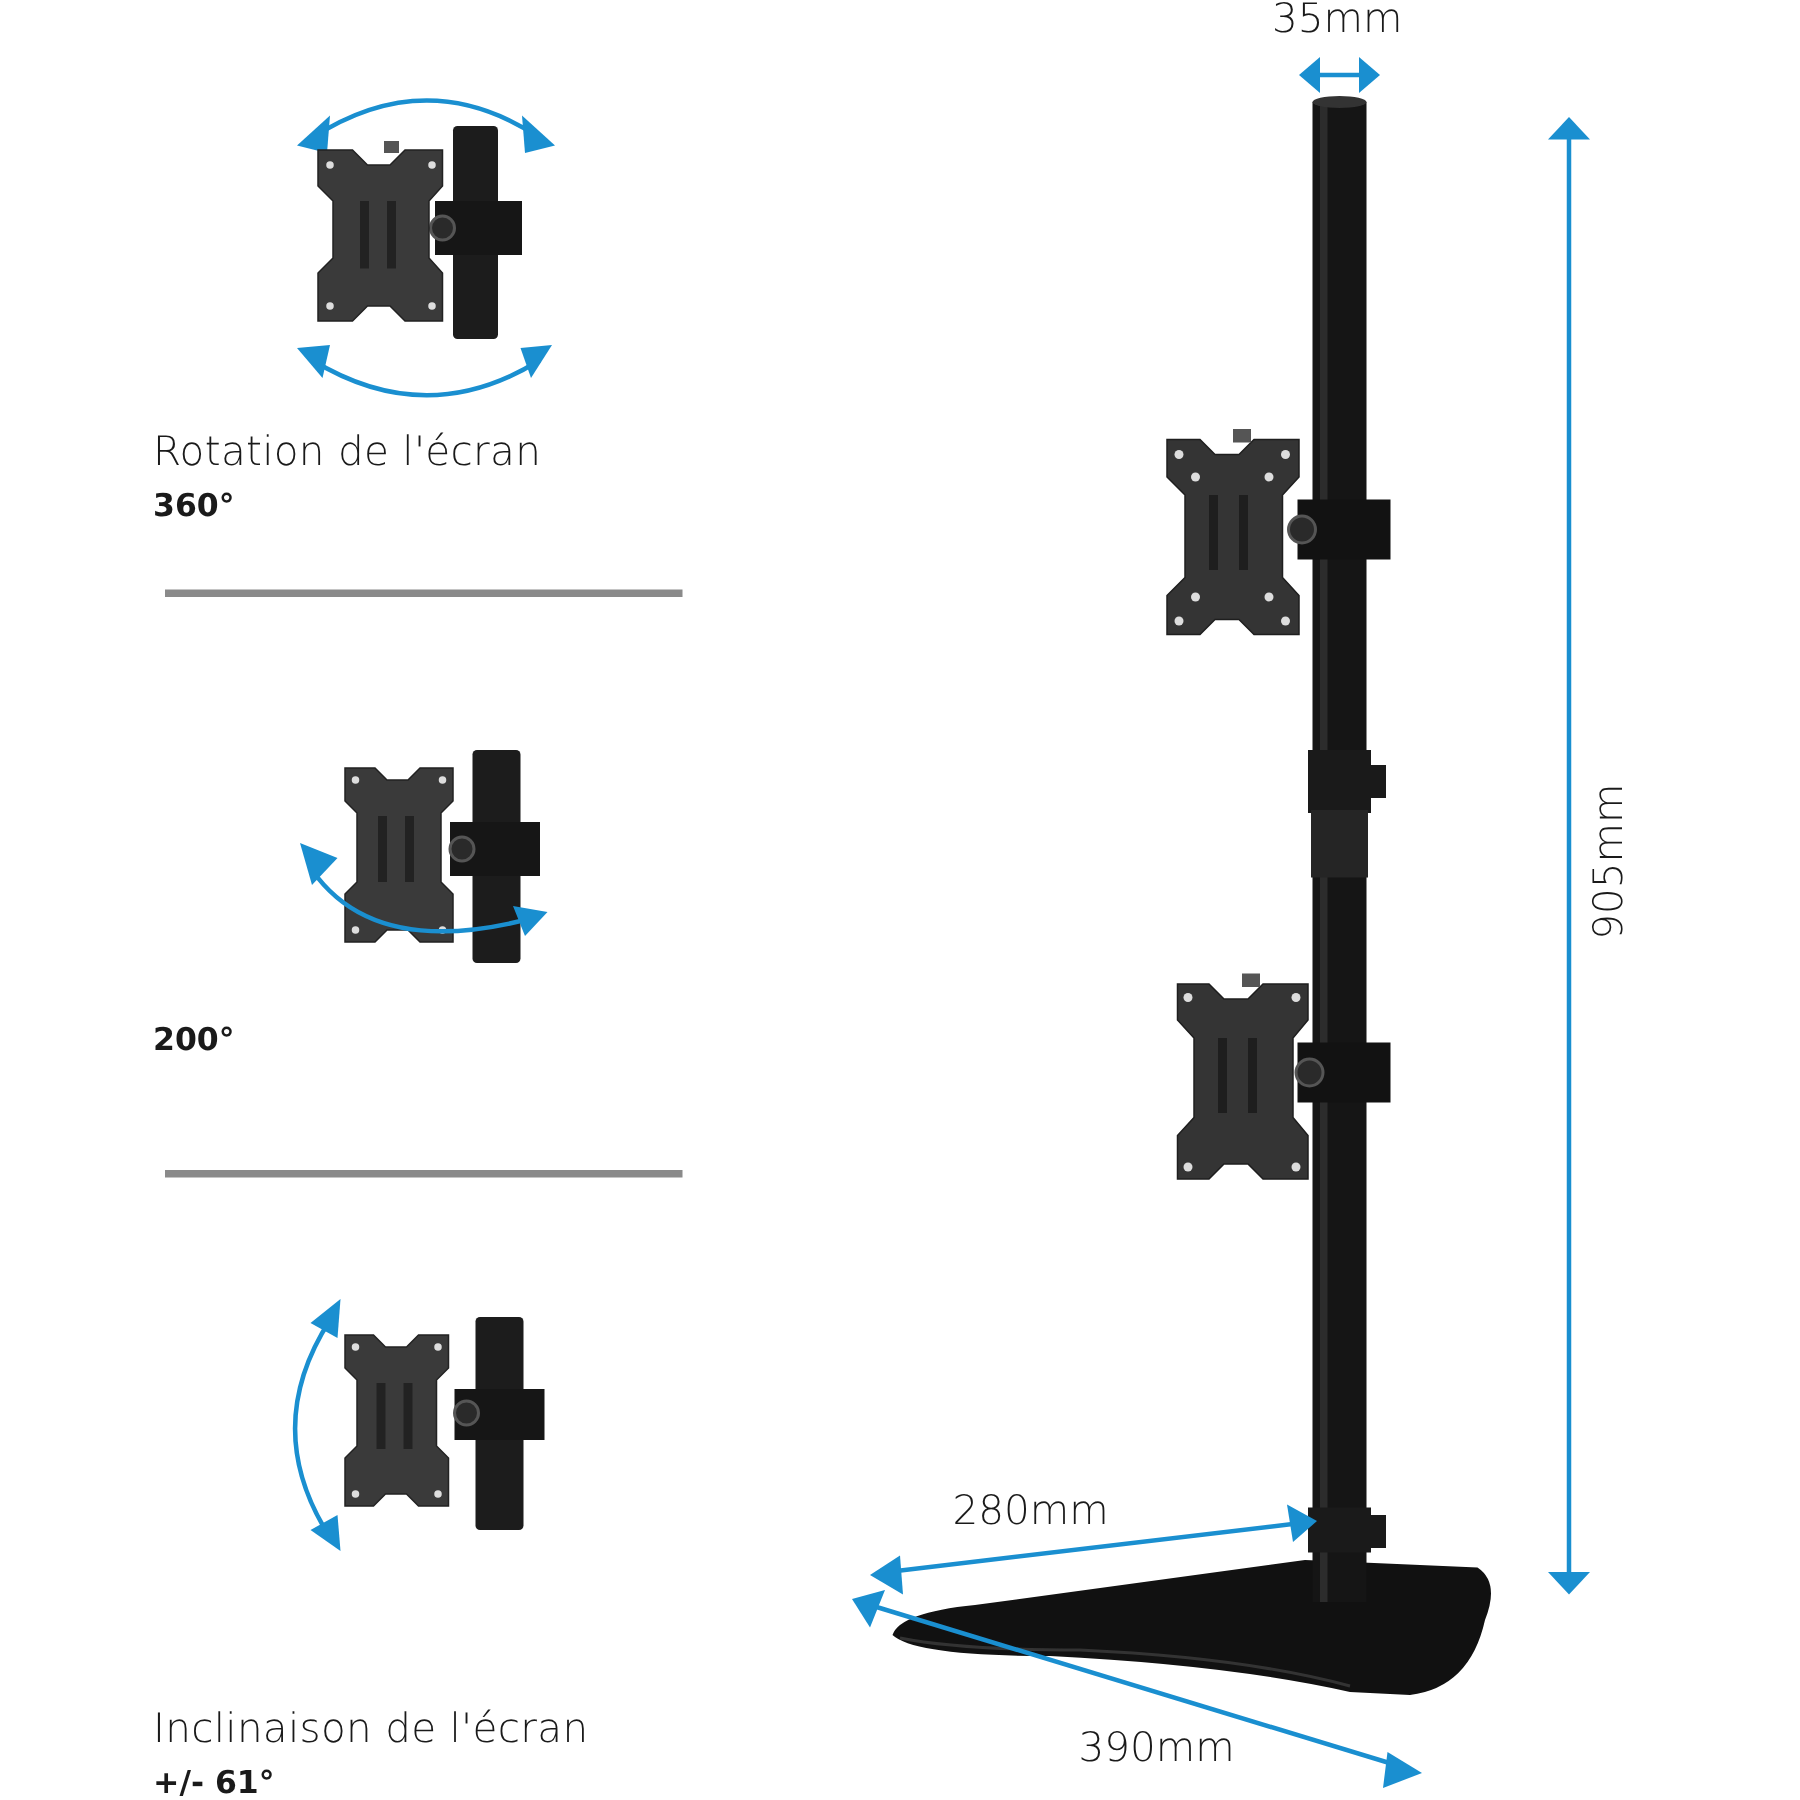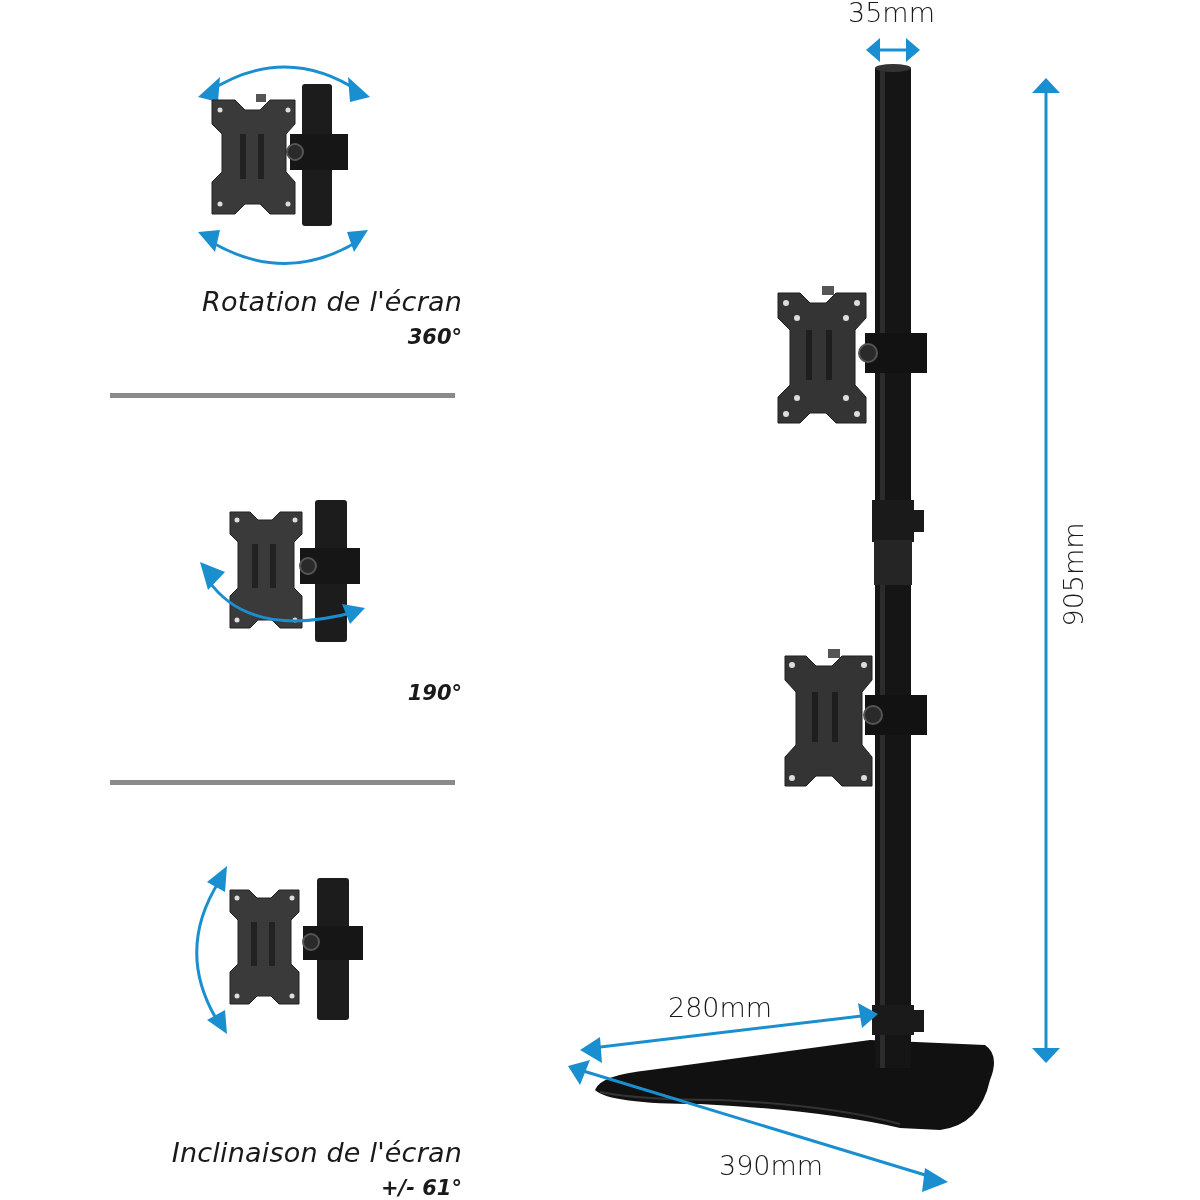--- a/index.html
+++ b/index.html
@@ -1,17 +1,17 @@
 <!DOCTYPE html>
 <html><head>
 <meta charset="utf-8">
 <style>
   html, body { margin: 0; padding: 0; background: #ffffff; }
   body { width: 1200px; height: 1200px; position: relative; overflow: hidden; font-family: "DejaVu Sans", sans-serif; color: #1a1a1a; }
-  .feature-caption { position: absolute; text-align: right; width: 360px; left: 102px; font-style: italic; }
+  .feature-caption { position: absolute; text-align: left; width: 360px; left: 102px; }
   .caption-title { font-size: 27px; font-weight: 300; letter-spacing: 0.2px; line-height: 34px; display: block; }
   .caption-value { font-size: 21px; font-weight: 700; line-height: 36px; display: block; }
   .separator { position: absolute; left: 110px; width: 345px; height: 5px; background: #8a8a8a; }
   .dim-label { position: absolute; font-size: 27px; font-weight: 300; color: #1a1a1a; white-space: nowrap; }
   svg { position: absolute; overflow: visible; }
 </style>
 </head>
 <body>
 
 <svg width="200" height="210" style="left:190px;top:62px;" viewBox="0 0 200 210">
@@ -53,21 +53,21 @@
   <rect x="80" y="44" width="6" height="44" fill="#222"></rect>
   <circle cx="47" cy="20" r="2.5" fill="#ddd"></circle>
     <circle cx="105" cy="20" r="2.5" fill="#ddd"></circle>
   <circle cx="47" cy="120" r="2.5" fill="#ddd"></circle>
     <circle cx="105" cy="120" r="2.5" fill="#ddd"></circle>
   <path d="M18 80 Q60 140 165 112" fill="none" stroke="#1a8fd0" stroke-width="3"></path>
   <polygon points="10,62 35,72 18,90" fill="#1a8fd0"></polygon>
   <polygon points="175,108 152,104 160,124" fill="#1a8fd0"></polygon>
 </svg>
 <div class="feature-caption" style="top:675px;">
-  <span class="caption-value">190°</span>
+  <span class="caption-value">200°</span>
 </div>
 <div class="separator" style="top:780px;"></div>
 
 <svg width="200" height="175" style="left:185px;top:860px;" viewBox="0 0 200 175">
   <rect x="132" y="18" width="32" height="142" rx="3" fill="#1c1c1c"></rect>
   <rect x="118" y="66" width="60" height="34" fill="#161616"></rect>
   <circle cx="126" cy="82" r="8" fill="#2a2a2a" stroke="#555" stroke-width="2"></circle>
   <path d="M45 30 L64 30 L72 38 L86 38 L94 30 L114 30 L114 52 L106 60 L106 104 L114 112 L114 144 L94 144 L86 136 L72 136 L64 144 L45 144 L45 112 L53 104 L53 60 L45 52 Z" fill="#3a3a3a" stroke="#222" stroke-width="1"></path>
   <rect x="66" y="62" width="6" height="44" fill="#222"></rect>
   <rect x="84" y="62" width="6" height="44" fill="#222"></rect>
@@ -138,14 +138,14 @@
   <polygon points="580,1050 600,1037 602,1063" fill="#1a8fd0"></polygon>
   <polygon points="878,1014 858,1003 862,1028" fill="#1a8fd0"></polygon>
 
   <line x1="580" y1="1070" x2="935" y2="1178" stroke="#1a8fd0" stroke-width="3"></line>
   <polygon points="568,1066 590,1060 580,1085" fill="#1a8fd0"></polygon>
   <polygon points="948,1182 925,1168 922,1192" fill="#1a8fd0"></polygon>
 </svg>
 
 <div class="dim-label" style="left:848px;top:-3px;">35mm</div>
 <div class="dim-label" style="left:1018px;top:556px;transform:rotate(-90deg);transform-origin:center;width:110px;">905mm</div>
-<div class="dim-label" style="left:668px;top:992px;">280mm</div>
+<div class="dim-label" style="left:635px;top:992px;">280mm</div>
 <div class="dim-label" style="left:682px;top:1150px;margin-left:37px;">390mm</div>
 
 </body></html>

